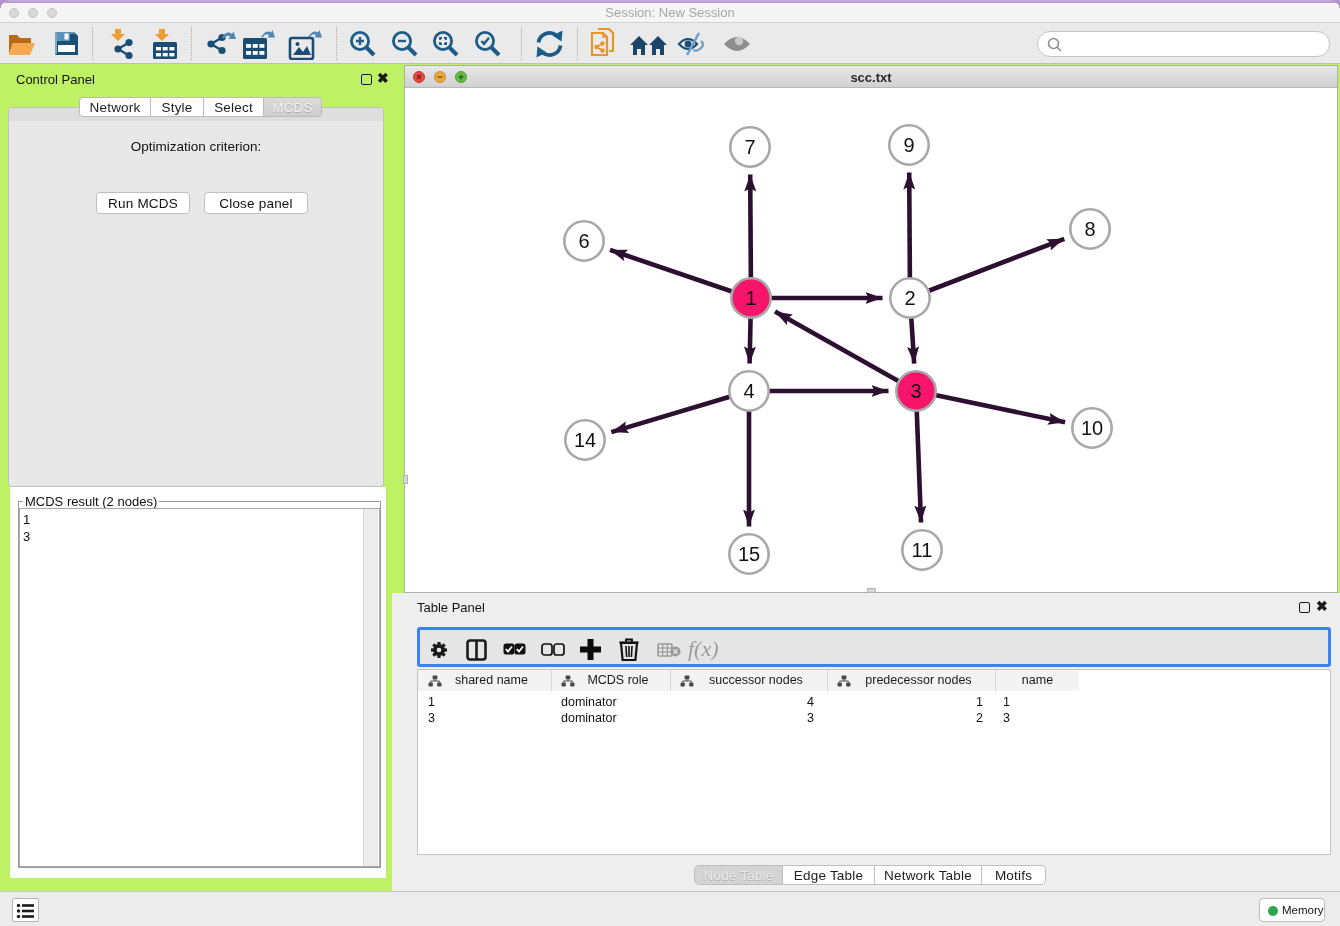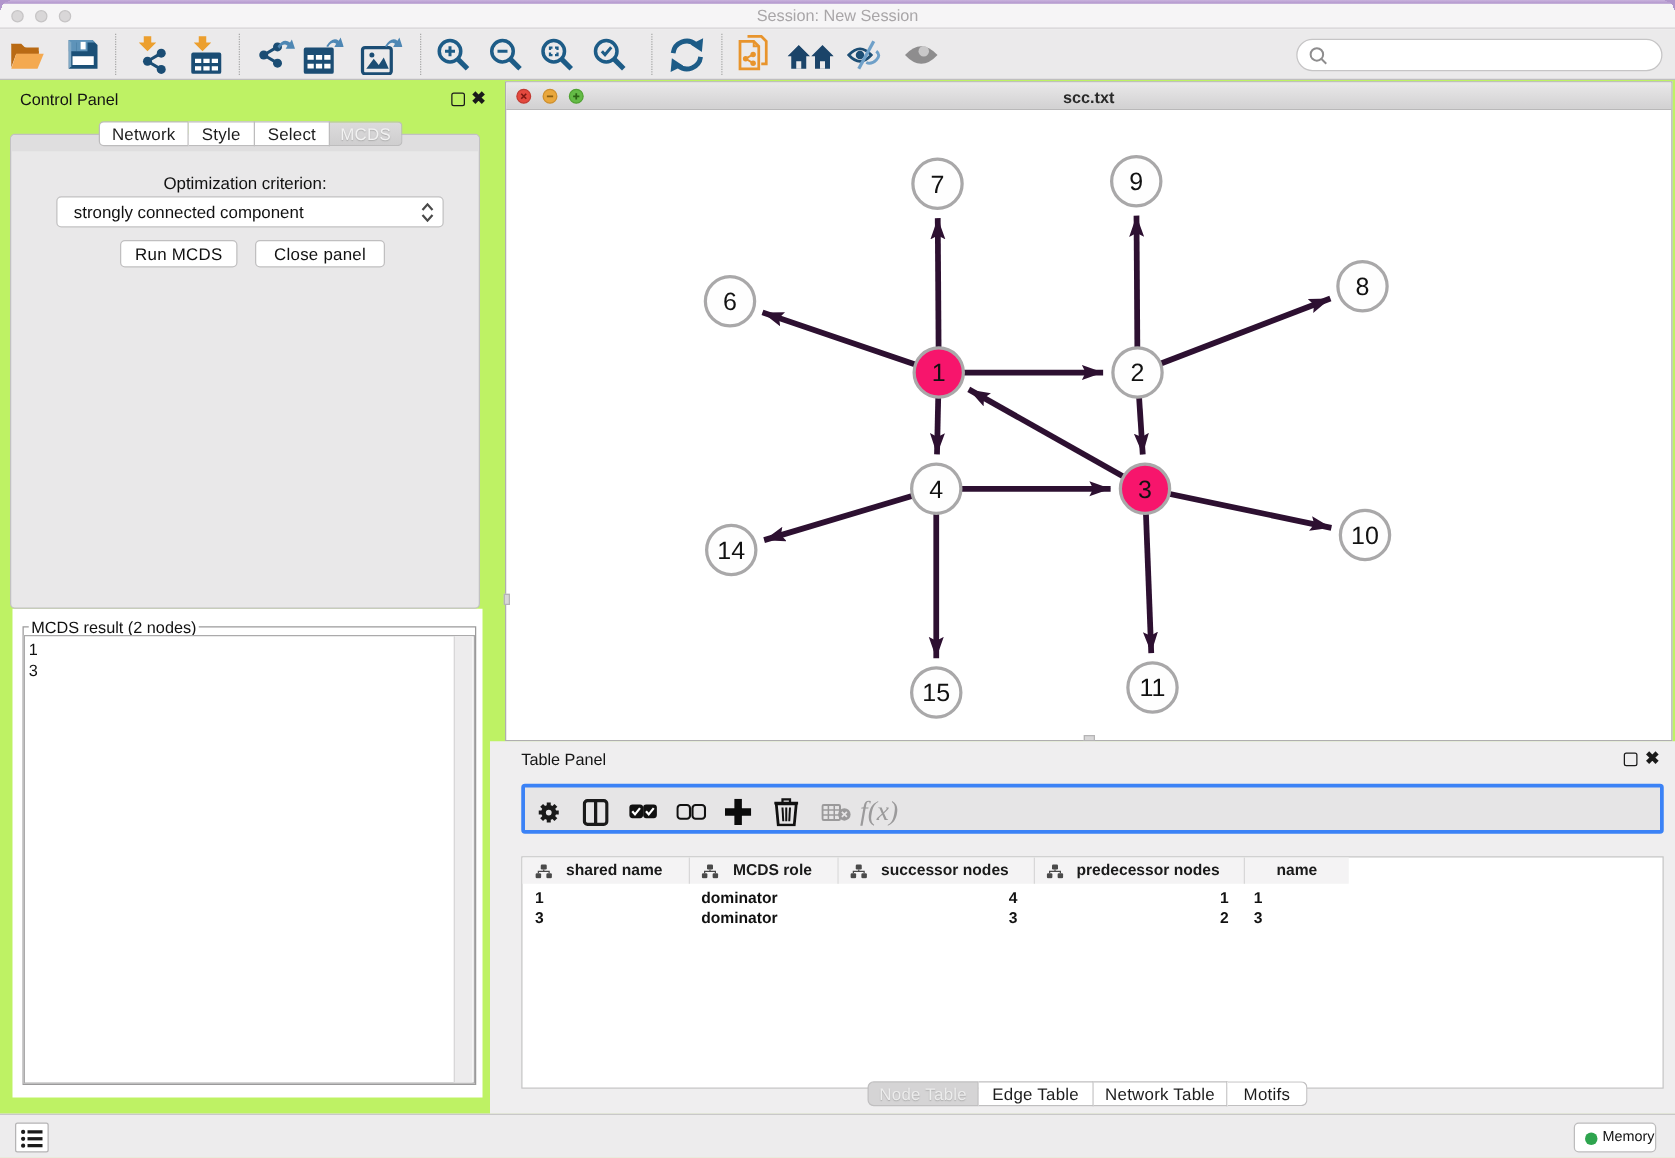--- a/index.html
+++ b/index.html
@@ -39,22 +39,22 @@
 #nw-titlebar { position:absolute; left:0; top:0; width:932px; height:22px;
   background:linear-gradient(#E9E8E9,#D2D1D2); border-bottom:1px solid #B9B8B9; }
 .nwlight { position:absolute; top:5px; width:12px; height:12px; border-radius:50%; }
 #nw-title { position:absolute; left:0; top:4px; width:932px; text-align:center;
   font-size:13px; font-weight:bold; color:#2A2A2A; }
 
 #tp { position:absolute; left:392px; top:529px; width:948px; height:298px; background:#EFEEEF; }
 #tp-title { position:absolute; left:25px; top:7px; font-size:13px; color:#141414; }
 #tp-toolbar { position:absolute; left:25px; top:34px; width:914px; height:40px;
   background:#E6E5E6; border:3px solid #3b82f6; border-radius:3px; }
-#tp-table { position:absolute; left:25px; top:92px; width:914px; height:186px;
-  background:#FFFFFF; border:1px solid #C4C3C4;font-weight:bold; }
+#tp-table { position:absolute; left:25px; top:76px; width:914px; height:186px;
+  background:#FFFFFF; border:1px solid #C4C3C4; }
 .th { position:absolute; top:0; height:21px; background:#F4F3F4;
   border-right:1px solid #D8D7D8; font-size:12.5px; color:#1A1A1A; text-align:center; line-height:21px; }
 .hdrico { top:5px; }
 .td { position:absolute; font-size:12.5px; color:#111; height:16px; line-height:16px; }
 .btab { position:absolute; top:272px; height:20px; background:#FFFFFF;
   border:1px solid #C0BFC0; font-size:13.5px; color:#1D1D1D;
   text-align:center; line-height:19px; letter-spacing:0.2px; }
 
 #statusbar { position:absolute; left:0; top:891px; width:1340px; height:35px;
   background:#EDECED; border-top:1px solid #C9C8C9; }
@@ -201,27 +201,20 @@
     <div id="cp-title">Control Panel</div>
     <div class="floatbox" style="left:361px; top:10px;"></div>
     <div class="closex" style="left:377px; top:6px;">✖</div>
     <div class="tab" style="left:79px;  width:72px; border-radius:4px 0 0 4px;">Network</div>
     <div class="tab" style="left:151px; width:53px; border-left:none;">Style</div>
     <div class="tab" style="left:204px; width:60px; border-left:none;">Select</div>
     <div class="tab" style="left:264px; width:58px; border-left:none; border-radius:0 4px 4px 0; background:linear-gradient(#DCDBDC,#CFCECF); color:#F2F2F2; text-shadow:0 1px 1px #AAA;">MCDS</div>
     <div id="cp-panel">
       <div style="position:absolute; left:0; top:0; width:374px; height:13px; background:#DFDEDF; border-radius:3px 3px 0 0;"></div>
       <div style="position:absolute; left:0; top:31px; width:374px; text-align:center; font-size:13.5px; color:#111;">Optimization criterion:</div>
-      <div style="position:absolute; left:36px; top:49px; width:310px; height:25px; background:#FFFFFF; border:1px solid #C2C1C2; border-radius:4px;">
-        <span style="position:absolute; left:13px; top:4px; font-size:13.5px; color:#111;">strongly connected component</span>
-        <svg width="12" height="16" viewBox="0 0 12 16" style="position:absolute; right:6px; top:4px;">
-            <path d="M2 6 L6 1.5 L10 6" fill="none" stroke="#4A4A4A" stroke-width="1.8"></path>
-            <path d="M2 10 L6 14.5 L10 10" fill="none" stroke="#4A4A4A" stroke-width="1.8"></path>
-          </svg>
-      </div>
       <div style="position:absolute; left:87px; top:84px; width:94px; height:22px; background:#FFFFFF; border:1px solid #C0BFC0; border-radius:4px; font-size:13.5px; color:#111; text-align:center; line-height:21px; letter-spacing:0.2px;">Run MCDS</div>
       <div style="position:absolute; left:195px; top:84px; width:104px; height:22px; background:#FFFFFF; border:1px solid #C0BFC0; border-radius:4px; font-size:13.5px; color:#111; text-align:center; line-height:21px; letter-spacing:0.2px;">Close panel</div>
     </div>
     <div id="cp-white">
       <div style="position:absolute; left:8px; top:14px; width:363px; height:367px; border:1px solid #9B9A9B;"></div>
       <div style="position:absolute; left:13px; top:7px; background:#FFFFFF; padding:0 2px; font-size:13px; color:#111;">MCDS result (2 nodes)</div>
       <div style="position:absolute; left:9px; top:21px; width:361px; height:359px; background:#FFFFFF; border:1px solid #ABAAAB;"></div>
       <div style="position:absolute; left:353px; top:22px; width:15px; height:357px; background:#EDECED; border-left:1px solid #D8D7D8;"></div>
       <div style="position:absolute; left:13px; top:25px; font-size:13px; color:#111;">1</div>
       <div style="position:absolute; left:13px; top:42px; font-size:13px; color:#111;">3</div>

